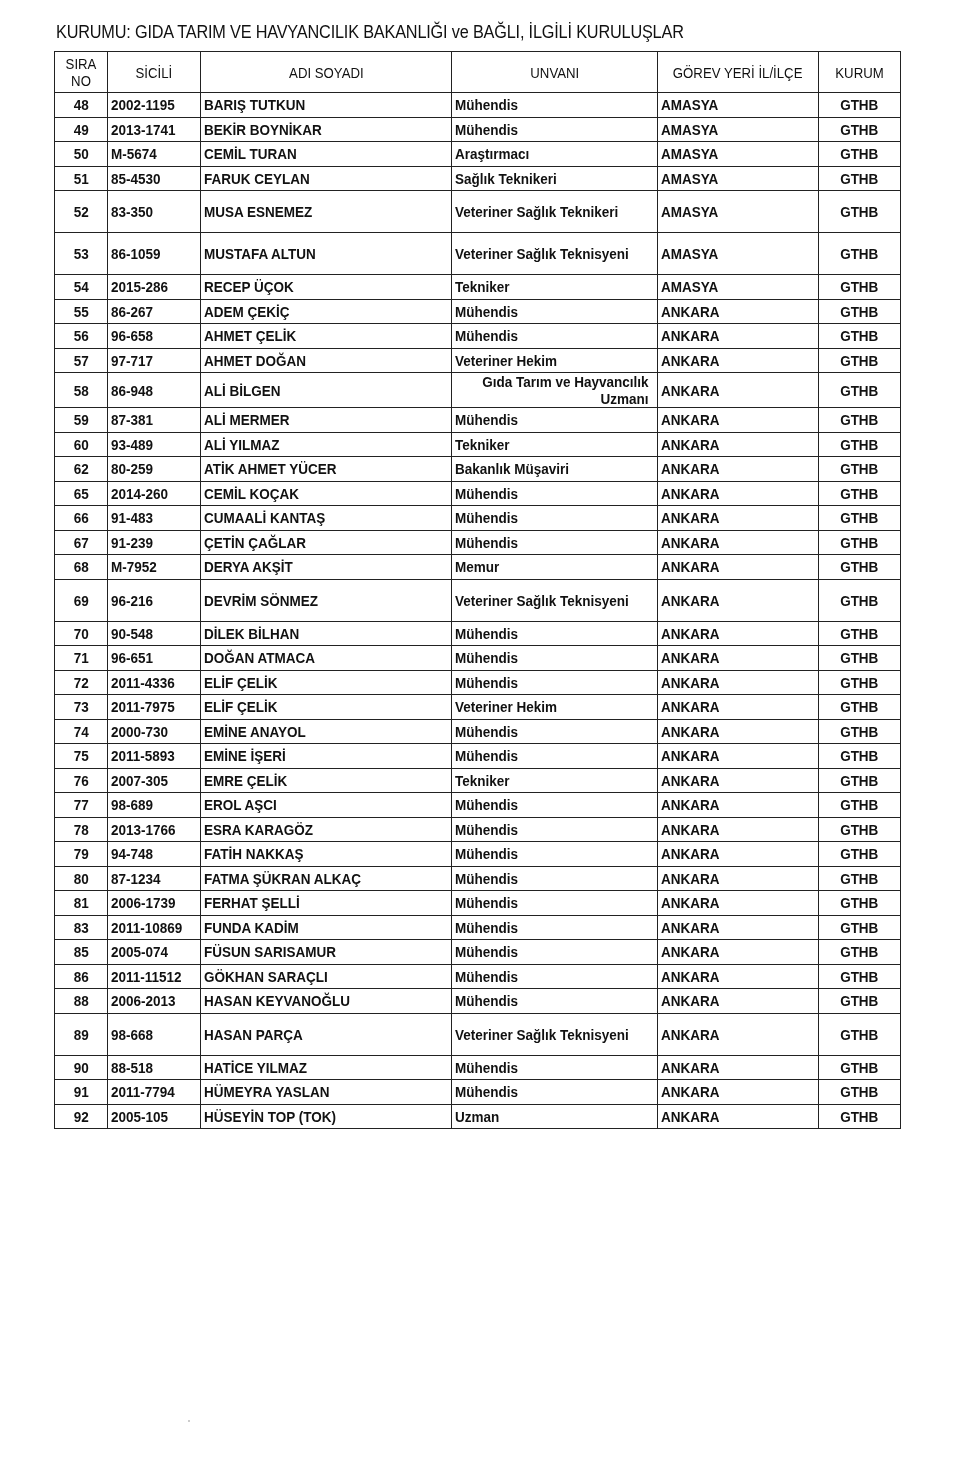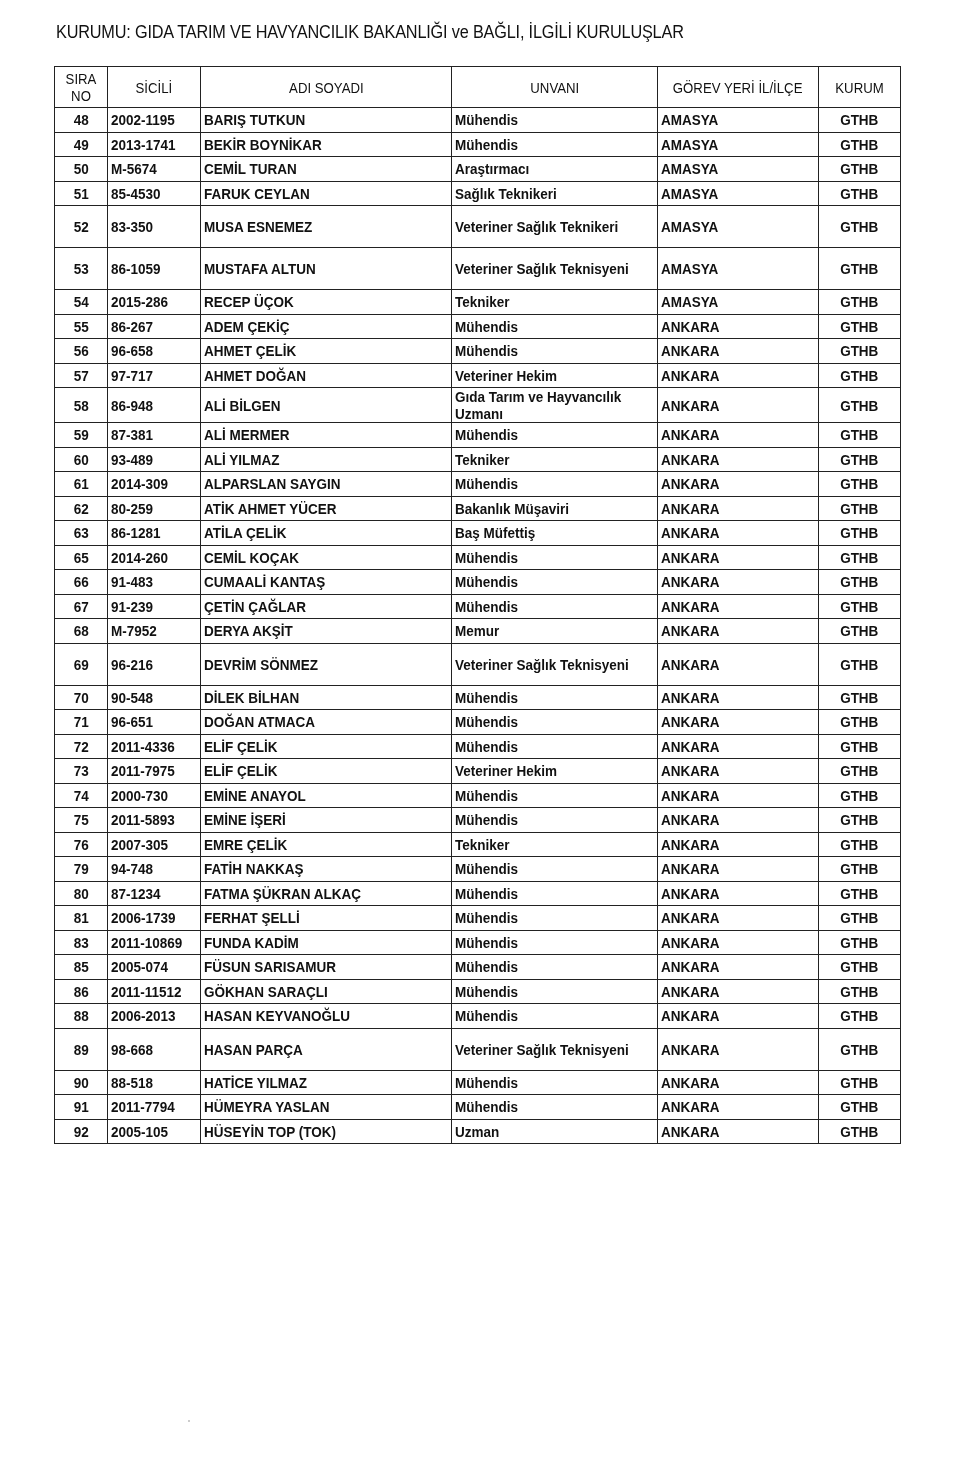--- a/index.html
+++ b/index.html
@@ -1,35 +1,35 @@
 <!DOCTYPE html>
 <html><head>
 <meta charset="utf-8">
 <style>
   html, body { margin: 0; padding: 0; background: #ffffff; }
   body { width: 960px; height: 1470px; position: relative; font-family: "Liberation Sans", sans-serif; color: #111; overflow: hidden; }
   .title { position: absolute; left: 56px; top: 22px; font-size: 17.5px; font-family: "Liberation Sans", sans-serif; font-weight: normal; letter-spacing: -0.2px; transform: scaleX(0.93); transform-origin: left top; white-space: nowrap; }
-  table.list { position: absolute; left: 54px; top: 66px; border-collapse: collapse; table-layout: fixed; width: 846px; border-radius: 26px; }
+  table.list { position: absolute; left: 54px; top: 51px; border-collapse: collapse; table-layout: fixed; width: 846px; border-radius: 26px; }
   table.list col.c1 { width: 53px; }
   table.list col.c2 { width: 93px; }
   table.list col.c3 { width: 251px; }
   table.list col.c4 { width: 206px; }
   table.list col.c5 { width: 161px; }
   table.list col.c6 { width: 82px; }
   table.list th, table.list td { border: 1.6px solid #222; padding: 0 3px; font-size: 15px; font-weight: bold; white-space: nowrap; overflow: hidden; }
   table.list th { height: 40px; text-align: center; font-weight: normal; font-size: 15px; line-height: 17px; }
   table.list th span { display: inline-block; transform: scaleX(0.88); }
   table.list td { height: 23.5px; line-height: 17px; }
   table.list tr.tall td { height: 41px; text-decoration: underline; }
   table.list tr.wrap td { height: 33px; margin-left: 20px; }
   td.num, td.kurum { text-align: center; }
   td.sicil, td.name, td.unvan, td.gorev { text-align: left; }
   td span.cell { display: inline-block; transform: scaleX(0.9); transform-origin: left center; }
   td.num span.cell, td.kurum span.cell { transform-origin: center center; }
-  td.unvan.wrapcell { white-space: normal; line-height: 17px; }
+  td.unvan.wrapcell { white-space: normal; line-height: 17px; text-align: right; }
   td.unvan.wrapcell span.cell { white-space: normal; width: 215px; }
   .speck { position: absolute; width: 2px; height: 2px; background: #bbb; border-radius: 1px; }
 </style>
 </head>
 <body>
 
 <div class="title">KURUMU: GIDA TARIM VE HAVYANCILIK BAKANLIĞI ve BAĞLI, İLGİLİ KURULUŞLAR</div>
 
 <table class="list">
   <colgroup>
@@ -149,40 +149,24 @@
       </tr>
       <tr>
         <td class="num"><span class="cell">60</span></td>
         <td class="sicil"><span class="cell">93-489</span></td>
         <td class="name"><span class="cell">ALİ YILMAZ</span></td>
         <td class="unvan"><span class="cell">Tekniker</span></td>
         <td class="gorev"><span class="cell">ANKARA</span></td>
         <td class="kurum"><span class="cell">GTHB</span></td>
       </tr>
       <tr>
-        <td class="num"><span class="cell">61</span></td>
-        <td class="sicil"><span class="cell">2014-309</span></td>
-        <td class="name"><span class="cell">ALPARSLAN SAYGIN</span></td>
-        <td class="unvan"><span class="cell">Mühendis</span></td>
-        <td class="gorev"><span class="cell">ANKARA</span></td>
-        <td class="kurum"><span class="cell">GTHB</span></td>
-      </tr>
-      <tr>
         <td class="num"><span class="cell">62</span></td>
         <td class="sicil"><span class="cell">80-259</span></td>
         <td class="name"><span class="cell">ATİK AHMET YÜCER</span></td>
         <td class="unvan"><span class="cell">Bakanlık Müşaviri</span></td>
-        <td class="gorev"><span class="cell">ANKARA</span></td>
-        <td class="kurum"><span class="cell">GTHB</span></td>
-      </tr>
-      <tr>
-        <td class="num"><span class="cell">63</span></td>
-        <td class="sicil"><span class="cell">86-1281</span></td>
-        <td class="name"><span class="cell">ATİLA ÇELİK</span></td>
-        <td class="unvan"><span class="cell">Baş Müfettiş</span></td>
         <td class="gorev"><span class="cell">ANKARA</span></td>
         <td class="kurum"><span class="cell">GTHB</span></td>
       </tr>
       <tr>
         <td class="num"><span class="cell">65</span></td>
         <td class="sicil"><span class="cell">2014-260</span></td>
         <td class="name"><span class="cell">CEMİL KOÇAK</span></td>
         <td class="unvan"><span class="cell">Mühendis</span></td>
         <td class="gorev"><span class="cell">ANKARA</span></td>
         <td class="kurum"><span class="cell">GTHB</span></td>
@@ -265,20 +249,36 @@
         <td class="name"><span class="cell">EMİNE İŞERİ</span></td>
         <td class="unvan"><span class="cell">Mühendis</span></td>
         <td class="gorev"><span class="cell">ANKARA</span></td>
         <td class="kurum"><span class="cell">GTHB</span></td>
       </tr>
       <tr>
         <td class="num"><span class="cell">76</span></td>
         <td class="sicil"><span class="cell">2007-305</span></td>
         <td class="name"><span class="cell">EMRE ÇELİK</span></td>
         <td class="unvan"><span class="cell">Tekniker</span></td>
+        <td class="gorev"><span class="cell">ANKARA</span></td>
+        <td class="kurum"><span class="cell">GTHB</span></td>
+      </tr>
+      <tr>
+        <td class="num"><span class="cell">77</span></td>
+        <td class="sicil"><span class="cell">98-689</span></td>
+        <td class="name"><span class="cell">EROL AŞCI</span></td>
+        <td class="unvan"><span class="cell">Mühendis</span></td>
+        <td class="gorev"><span class="cell">ANKARA</span></td>
+        <td class="kurum"><span class="cell">GTHB</span></td>
+      </tr>
+      <tr>
+        <td class="num"><span class="cell">78</span></td>
+        <td class="sicil"><span class="cell">2013-1766</span></td>
+        <td class="name"><span class="cell">ESRA KARAGÖZ</span></td>
+        <td class="unvan"><span class="cell">Mühendis</span></td>
         <td class="gorev"><span class="cell">ANKARA</span></td>
         <td class="kurum"><span class="cell">GTHB</span></td>
       </tr>
       <tr>
         <td class="num"><span class="cell">79</span></td>
         <td class="sicil"><span class="cell">94-748</span></td>
         <td class="name"><span class="cell">FATİH NAKKAŞ</span></td>
         <td class="unvan"><span class="cell">Mühendis</span></td>
         <td class="gorev"><span class="cell">ANKARA</span></td>
         <td class="kurum"><span class="cell">GTHB</span></td>

